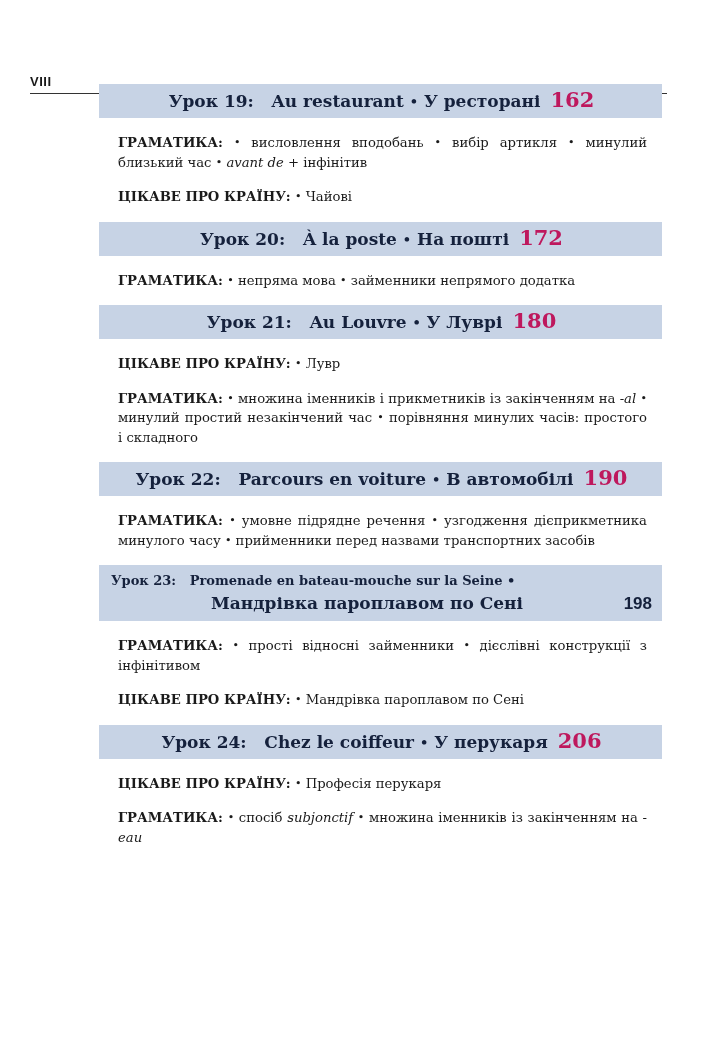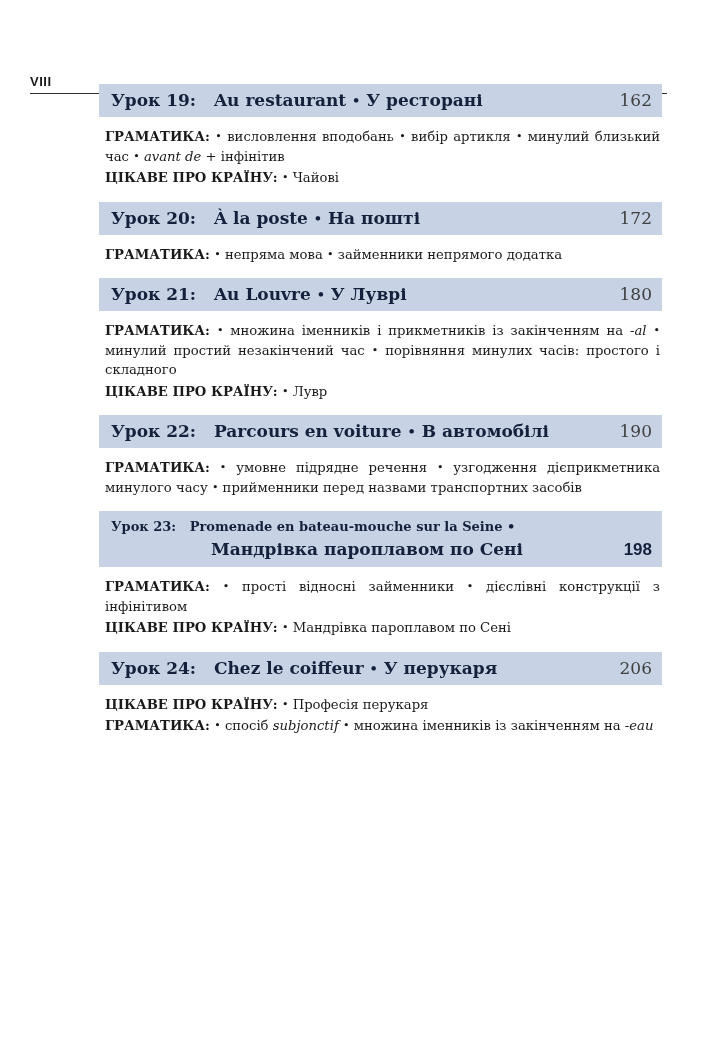--- a/index.html
+++ b/index.html
@@ -51,44 +51,44 @@
   }
   .entry {
     margin-bottom: 0;
   }
   .lesson-bar {
     background: #c7d3e5;
     padding: 5px 10px 5px 12px;
     box-sizing: border-box;
     display: flex;
     align-items: baseline;
-    justify-content: space-between;
+    justify-content: center;
     margin-bottom: 10px;
   }
   .lesson-bar.centered {
     display: block;
     padding: 5px 10px 6px 12px;
   }
   .lesson-title {
     font-family: "DejaVu Serif", serif;
     font-weight: bold;
     font-size: 17px;
     color: #15213c;
     line-height: 22px;
     white-space: nowrap;
   }
   .lesson-title .sep {
     font-size: 13px;
     vertical-align: 1px;
   }
   .lesson-page {
     font-family: "DejaVu Serif", serif;
-    font-weight: normal;
-    font-size: 17px;
-    color: #404040;
+    font-weight: bold;
+    font-size: 21px;
+    color: #be185d;
     line-height: 22px;
     padding-left: 10px;
   }
 
   .two-line-row {
     display: block;
     text-align: center;
   }
   .two-line-row .line1 {
     display: block;
@@ -123,21 +123,21 @@
 
   .details {
     font-family: "DejaVu Serif", serif;
     font-size: 13.2px;
     line-height: 19.5px;
     color: #1a1a1a;
     text-align: justify;
     margin: 0 0 14px 4px;
     width: 559px;
   }
-  .details p { margin: 2px; }
+  .details p { margin: 15px; }
   .lbl {
     font-weight: bold;
     font-family: "DejaVu Serif", serif;
   }
   .bullet {
     font-size: 11px;
     vertical-align: 1px;
   }
   .ital { font-style: italic; }
 </style>
@@ -212,32 +212,32 @@
           <span>Урок 21:</span>
           <span>&nbsp;</span>
           <span>Au Louvre</span>
           <span class="sep">•</span>
           <span>У Луврі</span>
         </div>
         <div class="lesson-page">180</div>
       </div>
       <div class="details">
         <p>
+          <span class="lbl">ЦІКАВЕ ПРО КРАЇНУ:</span>
+          <span class="bullet">•</span>
+          <span>Лувр</span>
+        </p>
+        <p>
           <span class="lbl">ГРАМАТИКА:</span>
           <span class="bullet">•</span>
           <span>множина іменників і прикметників із закінченням на </span><span class="ital">-al</span>
           <span class="bullet">•</span>
           <span>минулий простий незакінчений час</span>
           <span class="bullet">•</span>
           <span>порівняння минулих часів: простого і складного</span>
-        </p>
-        <p>
-          <span class="lbl">ЦІКАВЕ ПРО КРАЇНУ:</span>
-          <span class="bullet">•</span>
-          <span>Лувр</span>
         </p>
       </div>
     </div>
 
     <div class="entry">
       <div class="lesson-bar">
         <div class="lesson-title">
           <span>Урок 22:</span>
           <span>&nbsp;</span>
           <span>Parcours en voiture</span>

